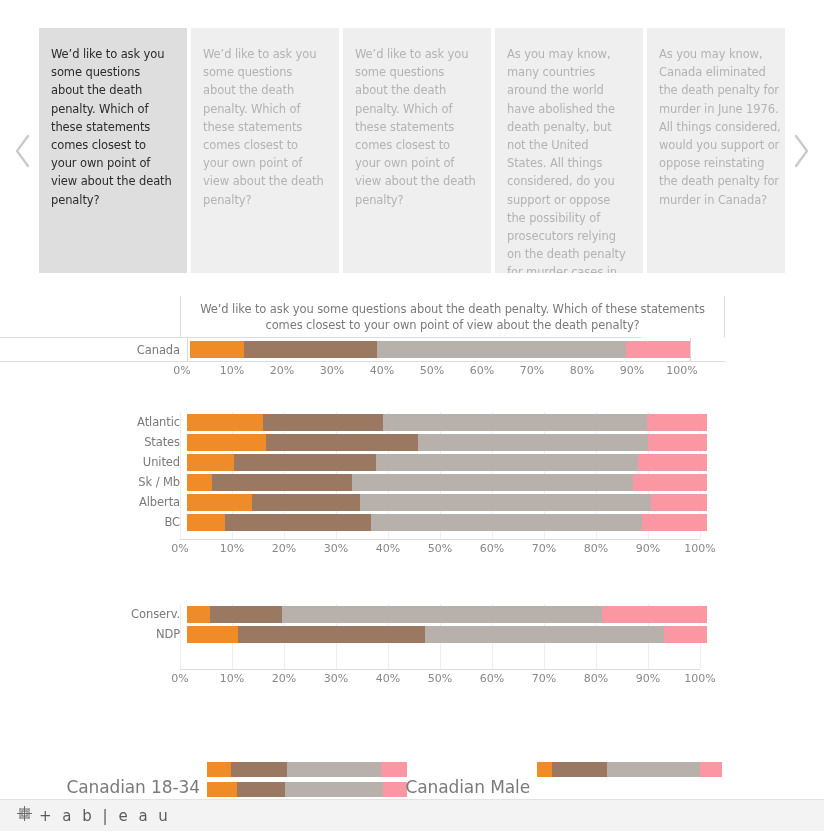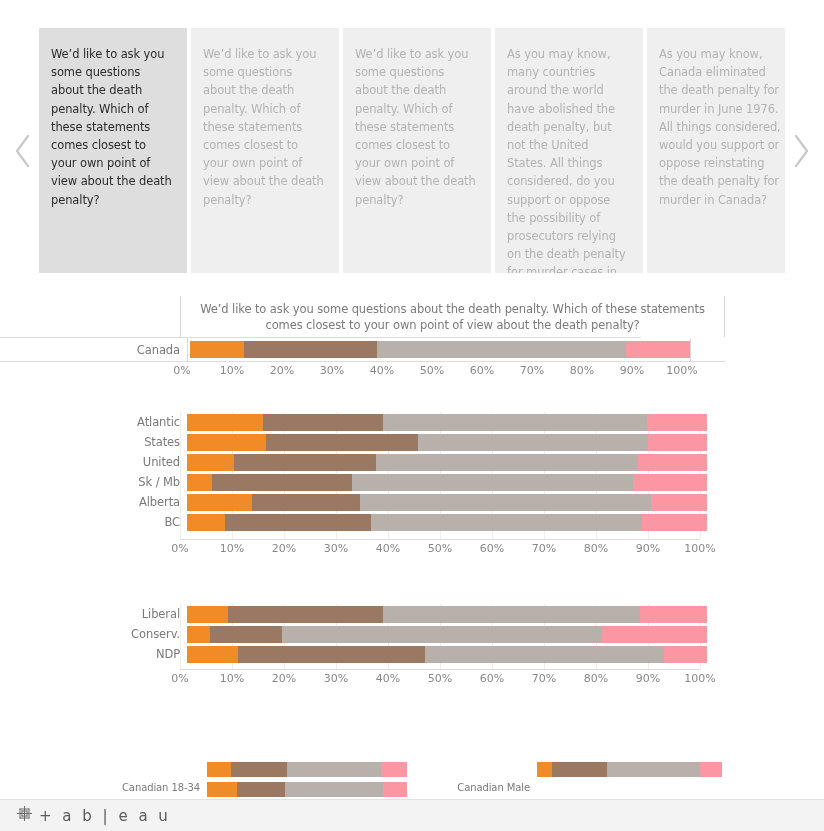--- a/index.html
+++ b/index.html
@@ -105,21 +105,21 @@
   .party-row{height:20px;}
   .party-row .row-label{width:180px;}
   #party-axis{position:absolute;left:180px;top:65px;width:520px;height:24px;}
 
   
   #demo-panel{left:0;top:760px;width:824px;}
   .demo-col{position:absolute;}
   #demo-age{left:0;}
   #demo-gender{left:330px;}
   .demo-row{height:18px;margin-bottom:2px;}
-  .demo-row .row-label{width:200px;font-size:10px;margin-top:36px;}
+  .demo-row .row-label{width:200px;font-size:17px;margin-top:36px;}
   .demo-row .bar{height:15px;}
 
   
   #footer{
     position:absolute;left:0;bottom:0;width:824px;height:31px;
     background:#f3f3f3;border-top:1px solid #e2e2e2;
     display:flex;align-items:center;
   }
   #tableau-logo{
     display:flex;align-items:center;gap:6px;
@@ -270,29 +270,20 @@
       <div class="gridline" style="left: 104px;"></div>
       <div class="gridline" style="left: 156px;"></div>
       <div class="gridline" style="left: 208px;"></div>
       <div class="gridline" style="left: 260px;"></div>
       <div class="gridline" style="left: 312px;"></div>
       <div class="gridline" style="left: 364px;"></div>
       <div class="gridline" style="left: 416px;"></div>
       <div class="gridline" style="left: 468px;"></div>
       <div class="gridline" style="left: 520px;"></div>
     </div>
-  <div class="row party-row">
-    <div class="row-label">Liberal</div>
-    <div class="bar" style="width:520px;">
-        <div class="seg" style="width: 7.8%; background: rgb(240, 140, 40);"></div>
-        <div class="seg" style="width: 29.8%; background: rgb(155, 120, 98);"></div>
-        <div class="seg" style="width: 49.5%; background: rgb(184, 176, 170);"></div>
-        <div class="seg" style="width: 12.9%; background: rgb(251, 151, 163);"></div>
-      </div>
-  </div>
   <div class="row party-row">
     <div class="row-label">Conserv.</div>
     <div class="bar" style="width:520px;">
         <div class="seg" style="width: 4.5%; background: rgb(240, 140, 40);"></div>
         <div class="seg" style="width: 13.8%; background: rgb(155, 120, 98);"></div>
         <div class="seg" style="width: 61.6%; background: rgb(184, 176, 170);"></div>
         <div class="seg" style="width: 20.1%; background: rgb(251, 151, 163);"></div>
       </div>
   </div>
   <div class="row party-row">

